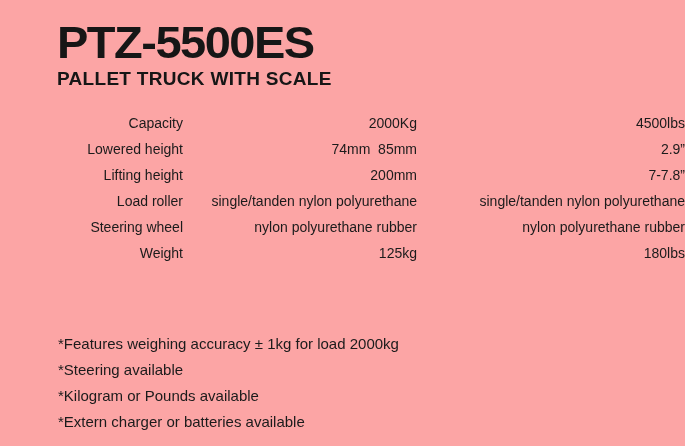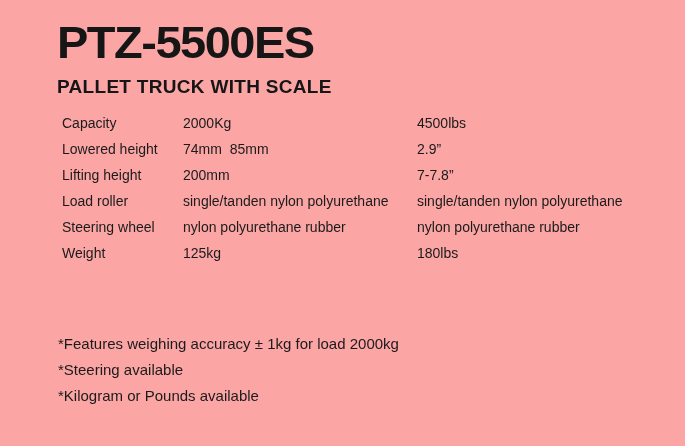--- a/index.html
+++ b/index.html
@@ -21,26 +21,26 @@
     line-height: 1.0;
     color: #161616;
     transform: scaleY(0.96);
     transform-origin: left top;
     white-space: nowrap;
   }
   .subtitle {
     font-size: 19px;
     font-weight: bold;
     letter-spacing: 0.3px;
-    margin-top: 9px;
+    margin-top: 1px;
     color: #161616;
     white-space: nowrap;
   }
 
-  .spec-table { position: absolute; left: 0; top: 110px; width: 685px; }
+  .spec-table { position: absolute; left: 0; top: 110px; width: 685px; text-align: right; }
   .spec-row {
     display: grid;
     grid-template-columns: 121px 234px auto;
     padding-left: 62px;
     height: 26px;
     align-items: center;
     font-size: 14px;
   }
   .spec-cell { white-space: pre; color: #1b1b1b; }
 
@@ -94,15 +94,16 @@
       <div class="spec-cell">Weight</div>
       <div class="spec-cell">125kg</div>
       <div class="spec-cell">180lbs</div>
     </div>
   </div>
 
   <div class="notes">
     <div class="note-line">*Features weighing accuracy ± 1kg for load 2000kg</div>
     <div class="note-line">*Steering available</div>
     <div class="note-line">*Kilogram or Pounds available</div>
+    <div class="note-line">*Extern charger or batteries available</div>
   </div>
 
 </div>
 
 </body></html>

